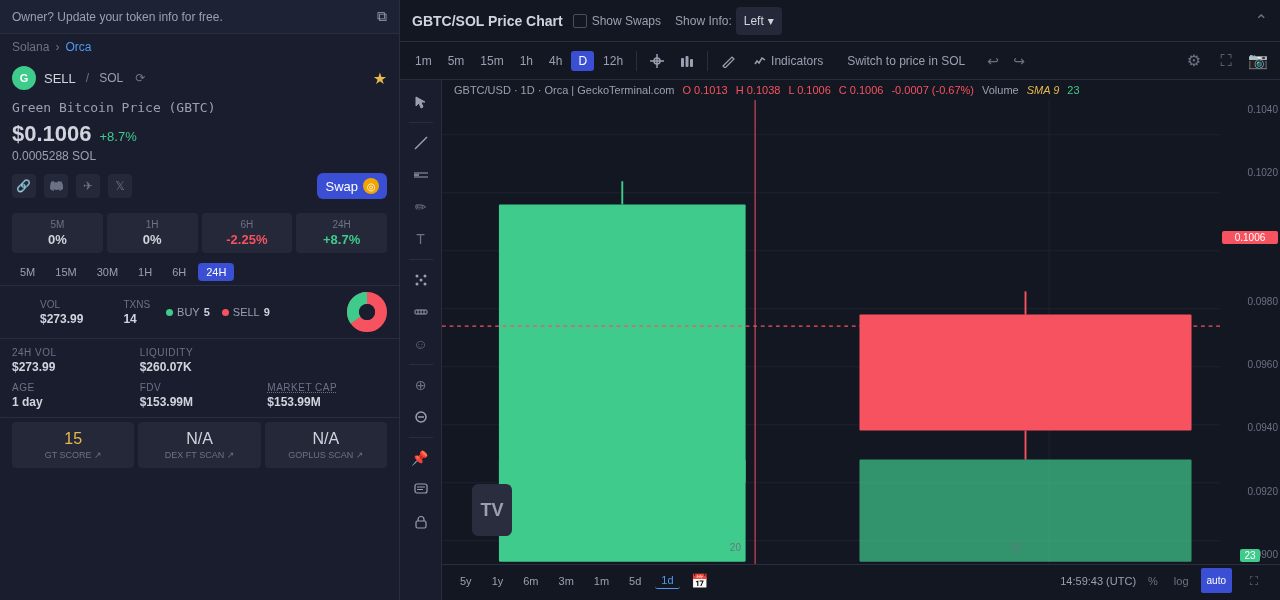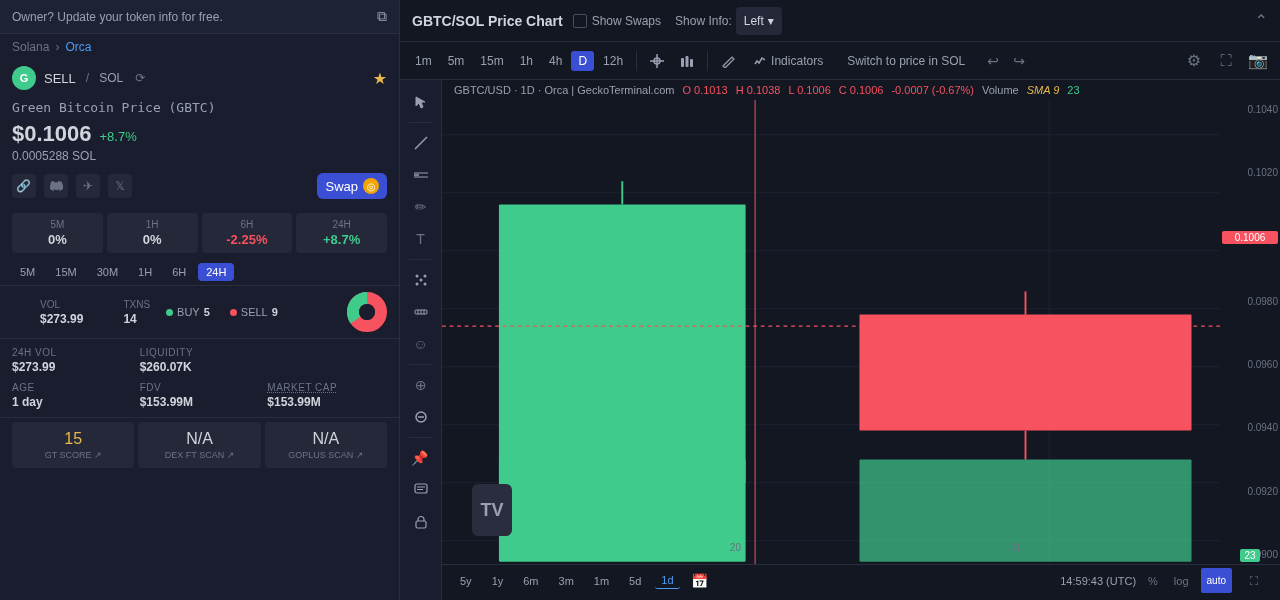--- a/index.html
+++ b/index.html
@@ -185,21 +185,21 @@
       padding: 6px 12px;
       display: flex;
       align-items: center;
       gap: 12px;
       border-top: 1px solid #2a2d3e;
       border-bottom: 1px solid #2a2d3e;
     }
     .stat-block { display: flex; flex-direction: column; margin-left: 28px; }
     .stat-label { color: #6c7284; font-size: 10px; }
     .stat-val { color: #d1d4dc; font-size: 12px; font-weight: 600; margin-top: 2px; }
-    .buy-sell-block { display: flex; gap: 20px; margin-left: 4px; }
+    .buy-sell-block { display: flex; gap: 12px; margin-left: 4px; }
     .bs-item { display: flex; align-items: center; gap: 4px; }
     .dot { width: 7px; height: 7px; border-radius: 50%; }
     .dot.buy { background: #3ecb8b; }
     .dot.sell { background: #f7525f; }
     .bs-label { color: #9aa0b0; font-size: 11px; }
     .bs-val { color: #d1d4dc; font-size: 11px; font-weight: 600; }
 
     .pie-chart {
       width: 40px;
       height: 40px;

